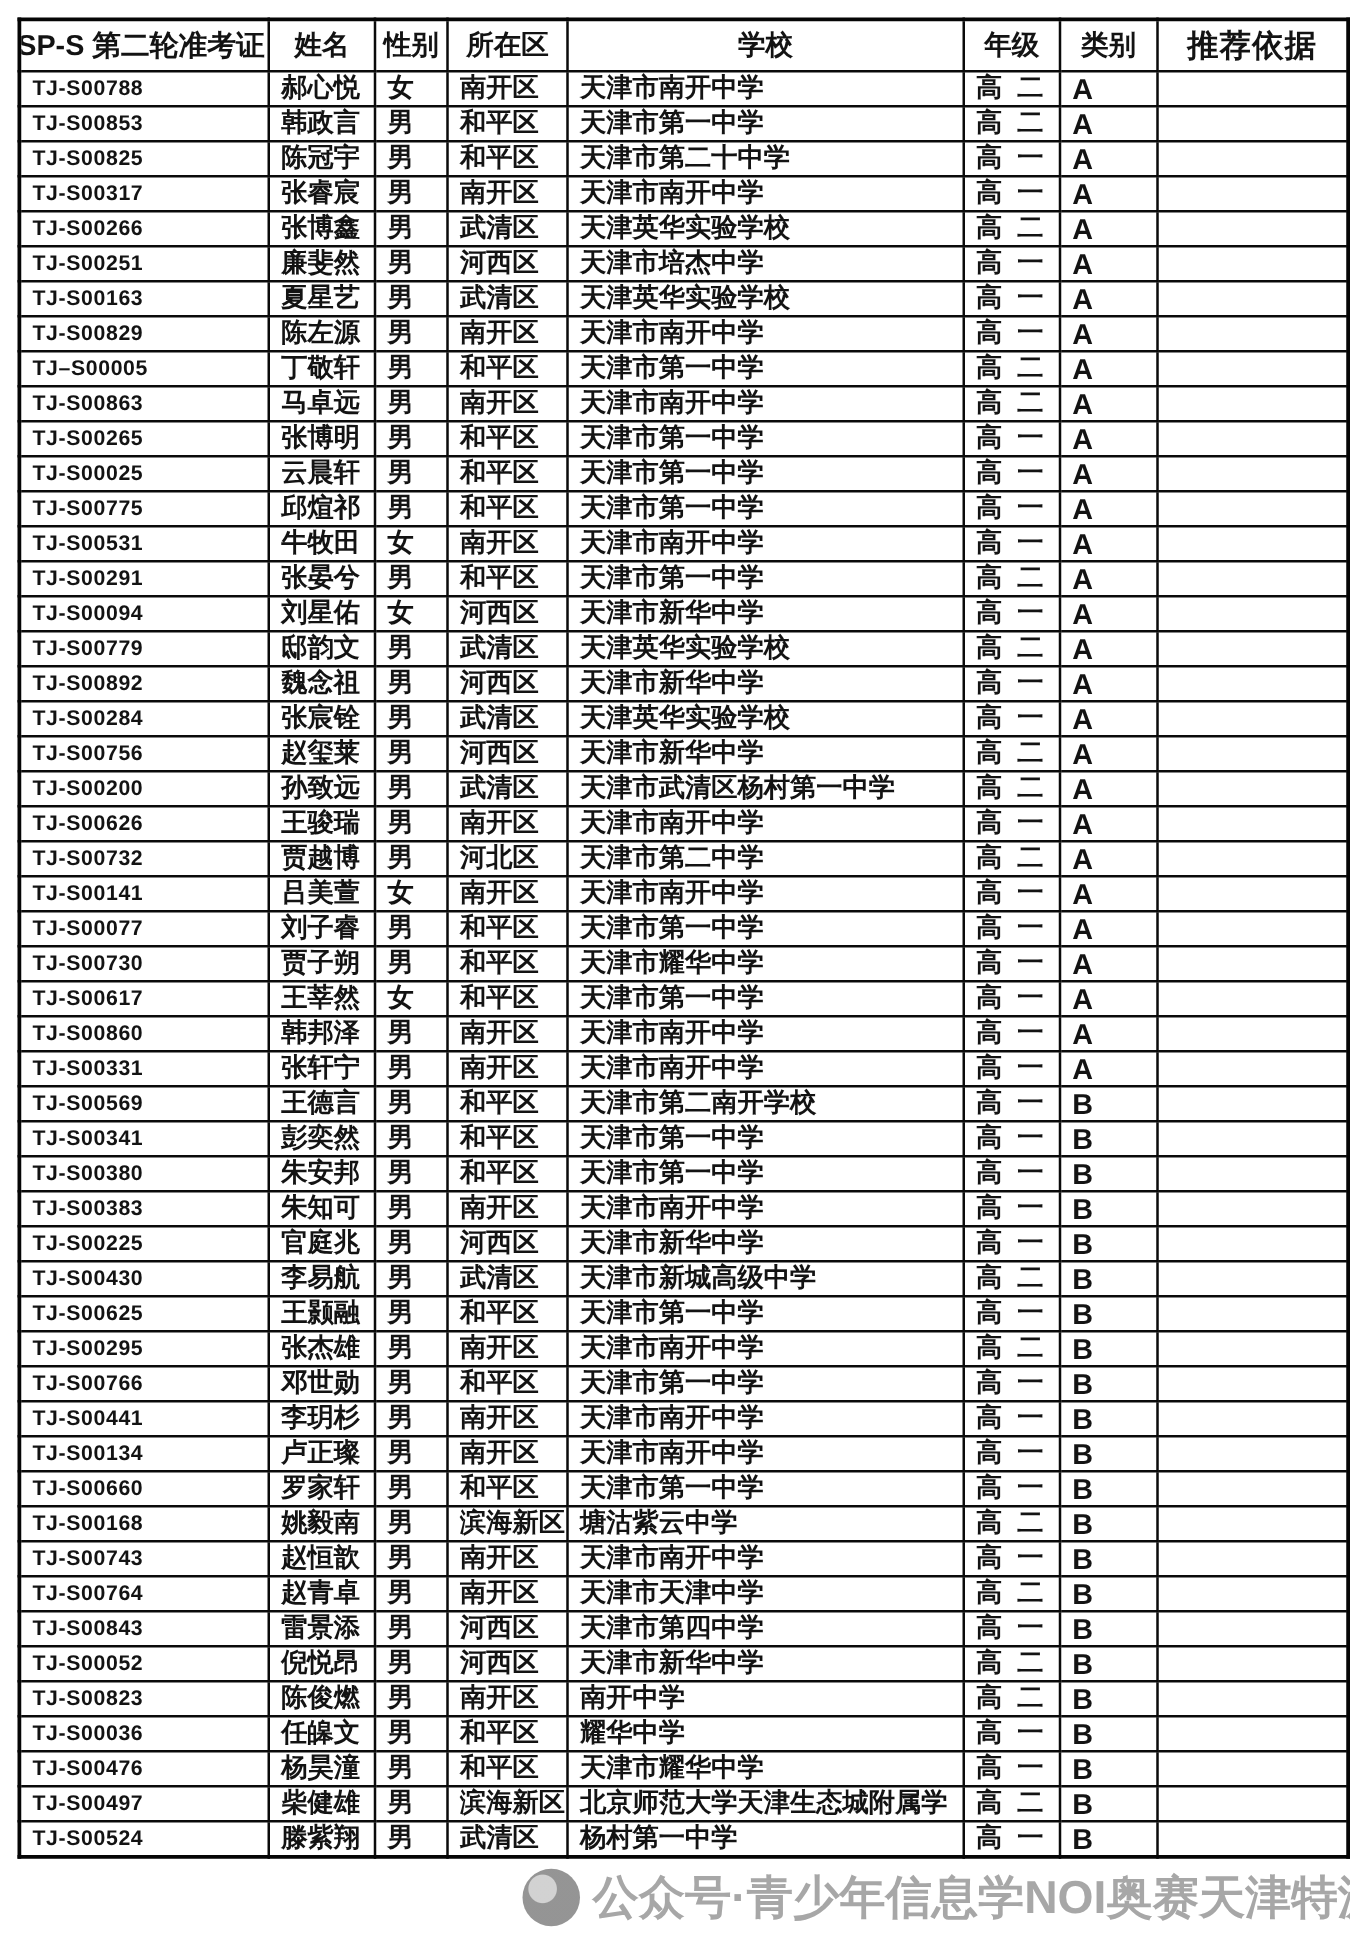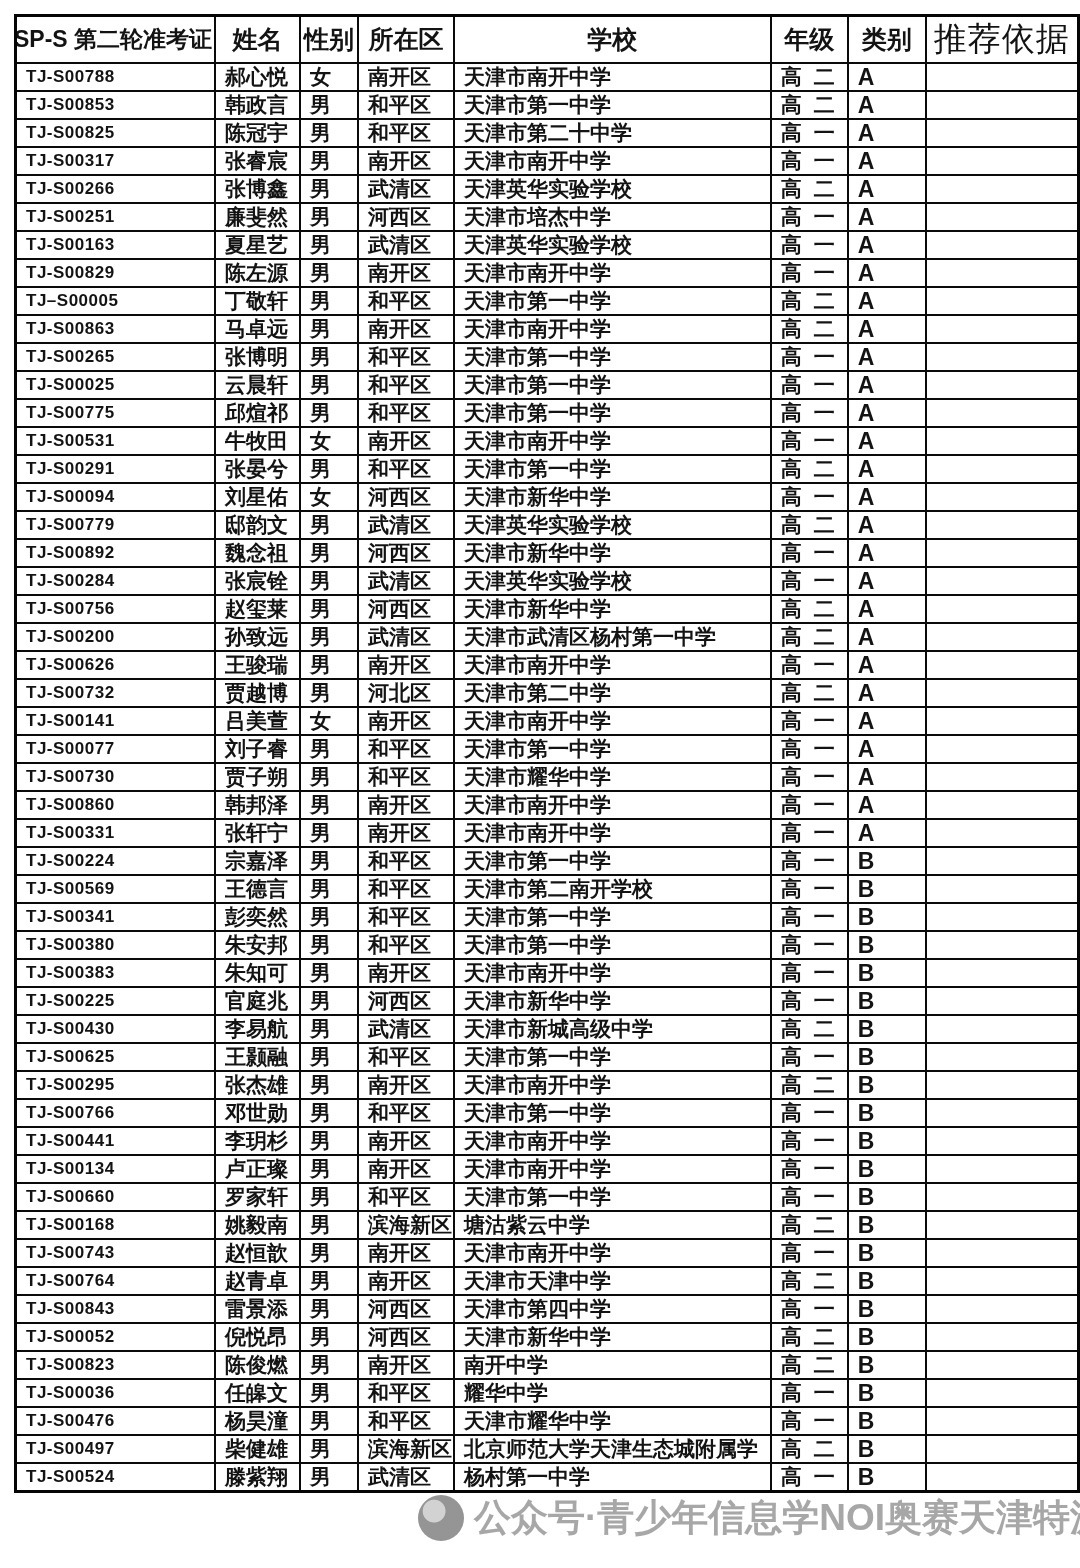--- a/index.html
+++ b/index.html
@@ -19,33 +19,33 @@
   }
   th,td{
     border:2px solid #0a0a0a;
     overflow:hidden;
     white-space:nowrap;
     box-sizing:border-box;
   }
   thead tr{height:41px;}
   tbody tr{height:28px;}
   th{
-    font-size:25px;
+    font-size:22px;
     font-weight:600;
     text-align:center;
     padding:0 2px;
   }
   th.c-id{
     text-align:right;
     font-size:23px;
     padding-left:4px;
     text-indent:-7px;
     margin-top:28px;
   }
-  th.c-basis{font-size:33px;font-weight:400;letter-spacing:1px;}
+  th.c-basis{font-size:25px;font-weight:700;letter-spacing:1px;}
   td{
     font-size:21px;
     font-weight:600;
     text-align:left;
     padding:0 0 0 9px;
     line-height:26px;
   }
   td.c-id{font-size:17px;letter-spacing:0.5px;padding-left:9px;}
   td.c-grade{letter-spacing:12px;}
   td.c-cat{font-size:23px;}
@@ -358,47 +358,47 @@
     <td class="c-id">TJ-S00730</td>
     <td class="c-name">贾子朔</td>
     <td class="c-gender">男</td>
     <td class="c-district">和平区</td>
     <td class="c-school">天津市耀华中学</td>
     <td class="c-grade">高一</td>
     <td class="c-cat">A</td>
     <td class="c-basis"></td>
   </tr>
         <tr>
+    <td class="c-id">TJ-S00617</td>
+    <td class="c-name">王莘然</td>
+    <td class="c-gender">女</td>
+    <td class="c-district">和平区</td>
+    <td class="c-school">天津市第一中学</td>
+    <td class="c-grade">高一</td>
+    <td class="c-cat">A</td>
+    <td class="c-basis"></td>
+  </tr>
+        <tr>
     <td class="c-id">TJ-S00860</td>
     <td class="c-name">韩邦泽</td>
     <td class="c-gender">男</td>
     <td class="c-district">南开区</td>
     <td class="c-school">天津市南开中学</td>
     <td class="c-grade">高一</td>
     <td class="c-cat">A</td>
     <td class="c-basis"></td>
   </tr>
         <tr>
     <td class="c-id">TJ-S00331</td>
     <td class="c-name">张轩宁</td>
     <td class="c-gender">男</td>
     <td class="c-district">南开区</td>
     <td class="c-school">天津市南开中学</td>
     <td class="c-grade">高一</td>
     <td class="c-cat">A</td>
-    <td class="c-basis"></td>
-  </tr>
-        <tr>
-    <td class="c-id">TJ-S00224</td>
-    <td class="c-name">宗嘉泽</td>
-    <td class="c-gender">男</td>
-    <td class="c-district">和平区</td>
-    <td class="c-school">天津市第一中学</td>
-    <td class="c-grade">高一</td>
-    <td class="c-cat">B</td>
     <td class="c-basis"></td>
   </tr>
         <tr>
     <td class="c-id">TJ-S00569</td>
     <td class="c-name">王德言</td>
     <td class="c-gender">男</td>
     <td class="c-district">和平区</td>
     <td class="c-school">天津市第二南开学校</td>
     <td class="c-grade">高一</td>
     <td class="c-cat">B</td>

